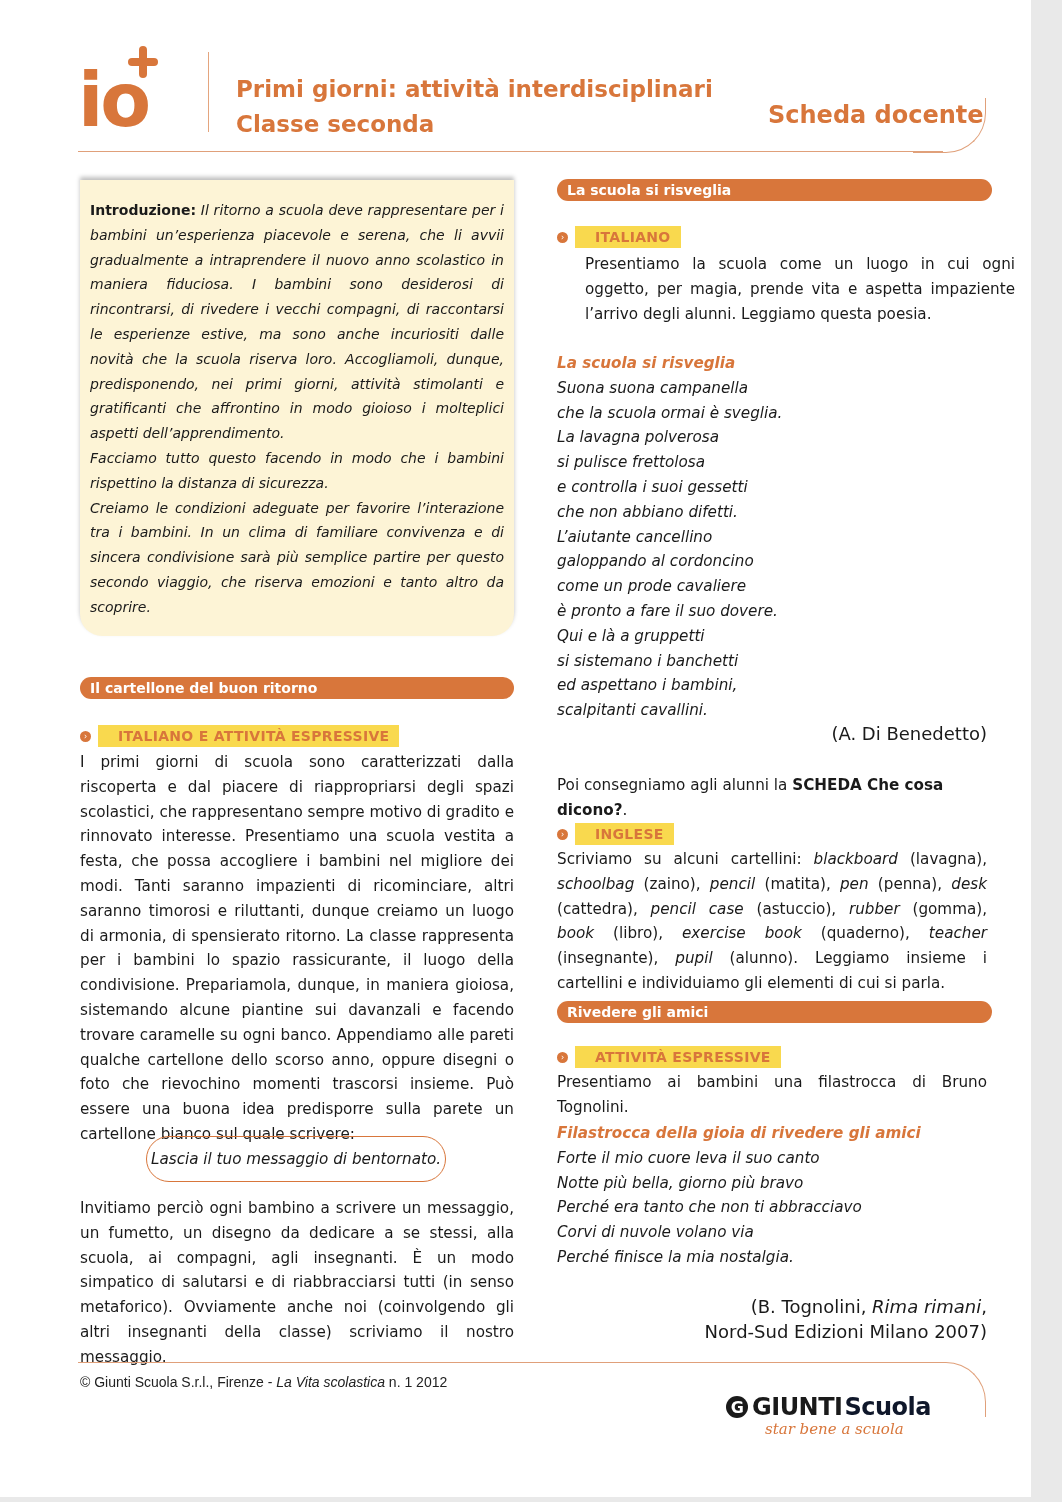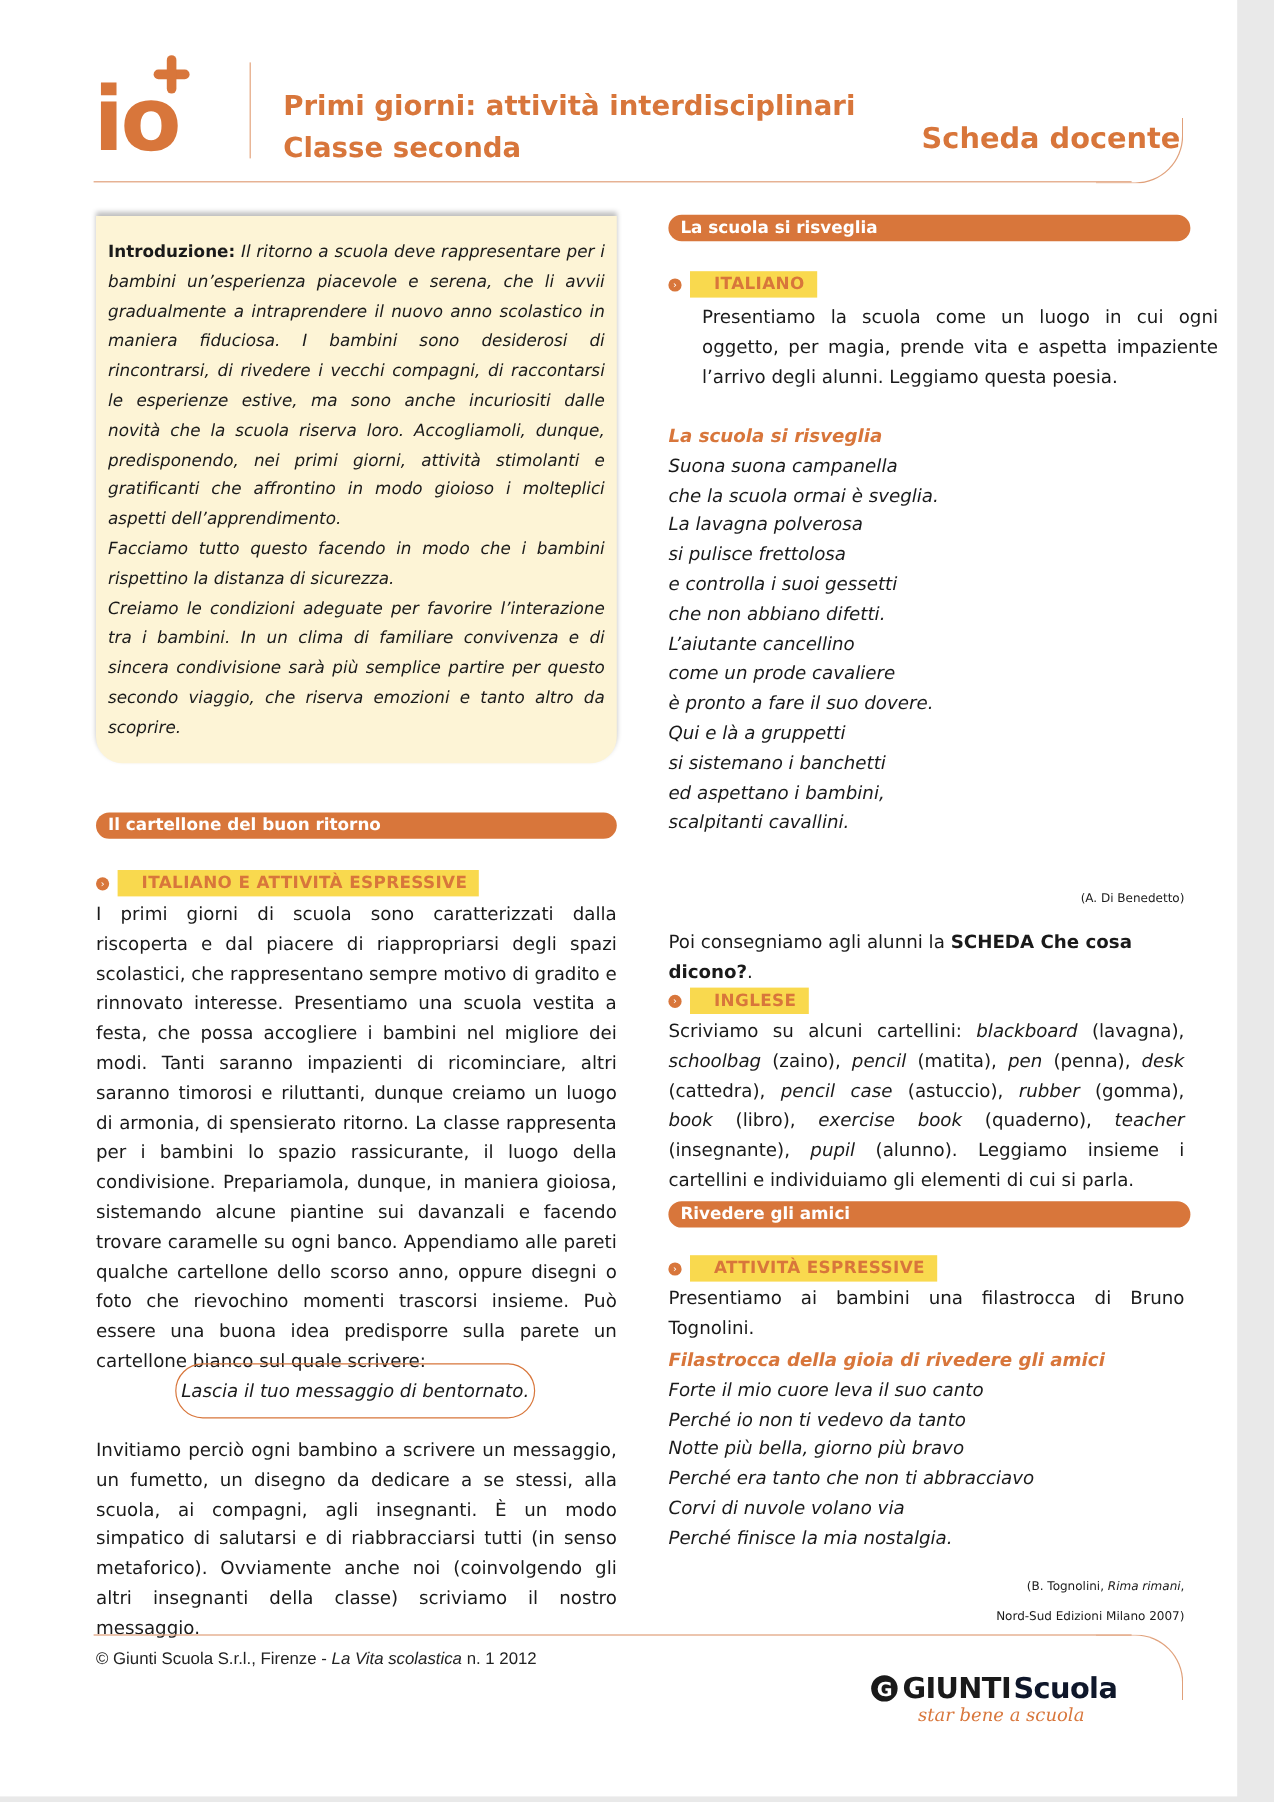--- a/index.html
+++ b/index.html
@@ -28,21 +28,21 @@
   .banner { position:absolute; height:22px; background:#d8763b; border-radius:11px; color:#fff; font-weight:bold;
             font-size:14px; line-height:22px; padding-left:10px; box-sizing:border-box; }
   .tag { position:absolute; height:22px; display:flex; align-items:center; }
   .tag-dot { width:11px; height:11px; border-radius:50%; background:#d8763b; color:#fff; font-size:8px;
              display:flex; align-items:center; justify-content:center; margin-right:7px; line-height:11px; }
   .tag-label { background:#f9d94e; color:#d8763b; font-weight:bold; font-size:14px; height:22px; line-height:22px;
                padding:0 10px 0 20px; letter-spacing:0.3px; }
   .body-text { position:absolute; font-size:15.2px; line-height:24.8px; text-align:justify; }
   .poem { position:absolute; font-size:15.2px; line-height:24.8px; font-style:italic; }
   .poem-title { color:#d8763b; font-weight:bold; }
-  .credit { position:absolute; font-size:10px; line-height:24.8px; text-align:right;margin-top:16px; }
+  .credit { position:absolute; font-size:18px; line-height:24.8px; text-align:right; }
   .pill { position:absolute; left:146px; top:1136px; width:300px; height:46px; border:1px solid #d8763b;
           border-radius:23px; box-sizing:border-box; font-style:italic; font-size:15.2px; line-height:44px; text-align:center; }
   
   .footer-line { position:absolute; left:78px; top:1362px; width:865px; height:1px; background:#e0a07a; }
   .footer-curve { position:absolute; left:913px; top:1362px; width:72px; height:54px; border-right:1px solid #e0a07a;
                   border-top:1px solid #e0a07a; border-top-right-radius:40px; }
   .copyright { position:absolute; left:80px; top:1374px; font-family:"Liberation Sans", sans-serif; font-size:14px; color:#222; }
   .brand { position:absolute; left:726px; top:1393px; display:flex; align-items:center; font-weight:bold; font-size:24px; letter-spacing:-0.5px; }
   .brand-g { width:22px; height:22px; border-radius:50%; background:#1a1a1a; color:#fff; font-size:16px;
              display:flex; align-items:center; justify-content:center; margin-right:4px; }
@@ -96,20 +96,21 @@
   <div class="poem" style="left:557px; top:351px; width:430px;">
     <div class="poem-title">La scuola si risveglia</div>
     <div id="poem1-lines">
         <div>Suona suona campanella</div>
         <div>che la scuola ormai è sveglia.</div>
         <div>La lavagna polverosa</div>
         <div>si pulisce frettolosa</div>
         <div>e controlla i suoi gessetti</div>
         <div>che non abbiano difetti.</div>
         <div>L’aiutante cancellino</div>
+        <div>galoppando al cordoncino</div>
         <div>come un prode cavaliere</div>
         <div>è pronto a fare il suo dovere.</div>
         <div>Qui e là a gruppetti</div>
         <div>si sistemano i banchetti</div>
         <div>ed aspettano i bambini,</div>
         <div>scalpitanti cavallini.</div>
       </div>
   </div>
   <div class="credit" style="left:557px; top:722px; width:430px;">(A. Di Benedetto)</div>
   <div class="body-text" style="left:557px; top:773px; width:440px; text-align:left;">
@@ -127,21 +128,20 @@
   <div class="banner" style="left:557px; top:1001px; width:435px;">Rivedere gli amici</div>
   <div class="tag" style="left:557px; top:1046px;">
     <span class="tag-dot">›</span>
     <span class="tag-label">ATTIVITÀ ESPRESSIVE</span>
   </div>
   <div class="body-text" style="left:557px; top:1070px; width:430px;">Presentiamo ai bambini una filastrocca di Bruno Tognolini.</div>
   <div class="poem" style="left:557px; top:1121px; width:430px;">
     <div class="poem-title">Filastrocca della gioia di rivedere gli amici</div>
     <div id="poem2-lines">
         <div>Forte il mio cuore leva il suo canto</div>
-        <div>Perché io non ti vedevo da tanto</div>
         <div>Notte più bella, giorno più bravo</div>
         <div>Perché era tanto che non ti abbracciavo</div>
         <div>Corvi di nuvole volano via</div>
         <div>Perché finisce la mia nostalgia.</div>
       </div>
   </div>
   <div class="credit" style="left:557px; top:1295px; width:430px;">
     <div><span>(B. Tognolini, </span><i>Rima rimani</i><span>,</span></div>
     <div>Nord-Sud Edizioni Milano 2007)</div>
   </div>

